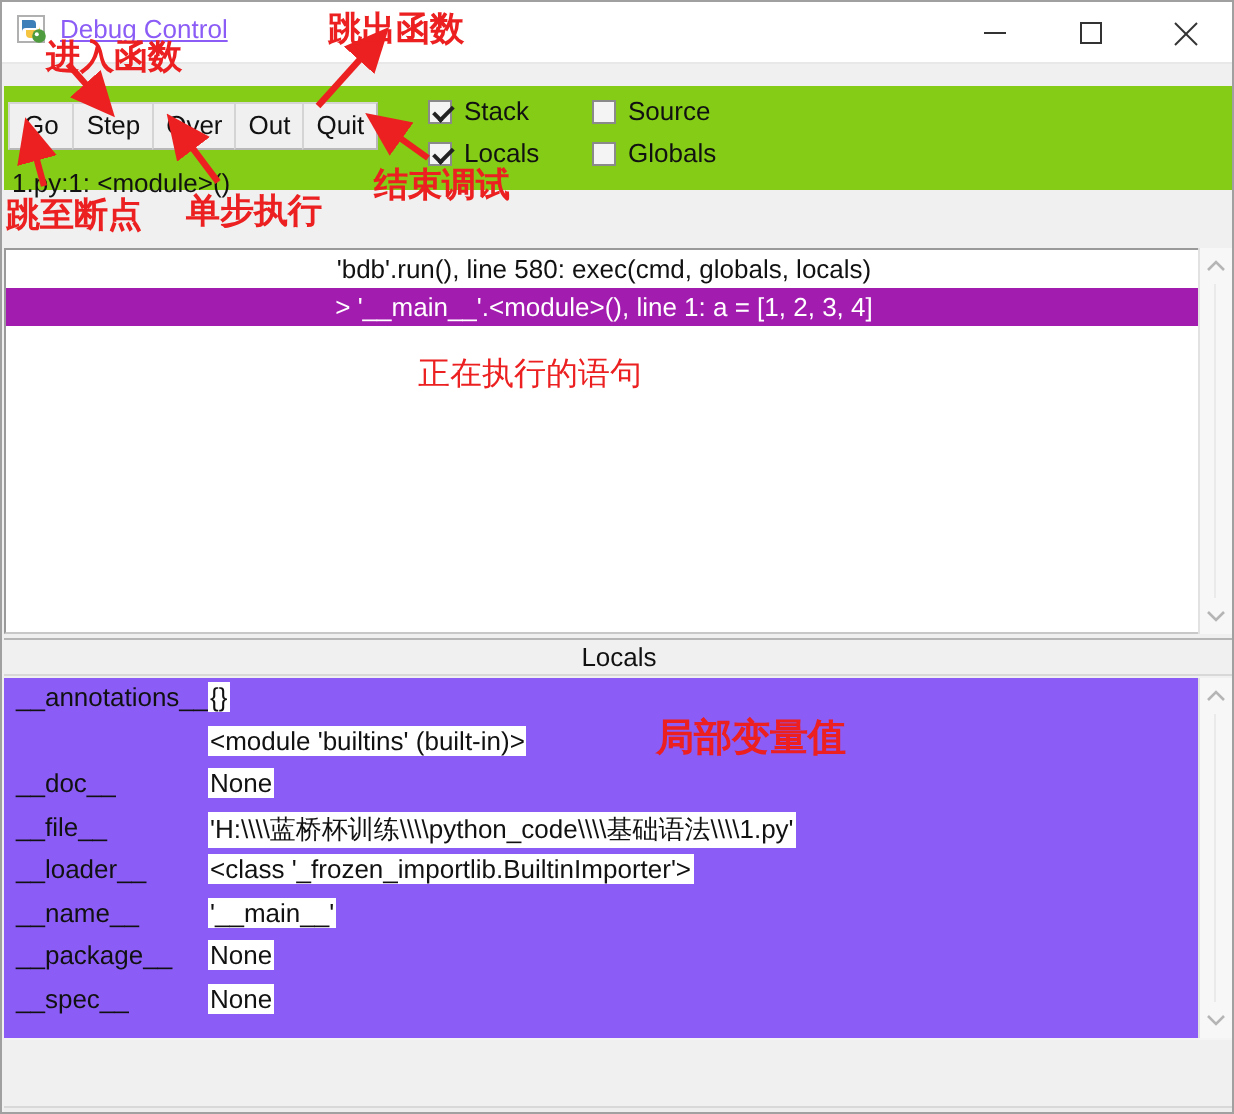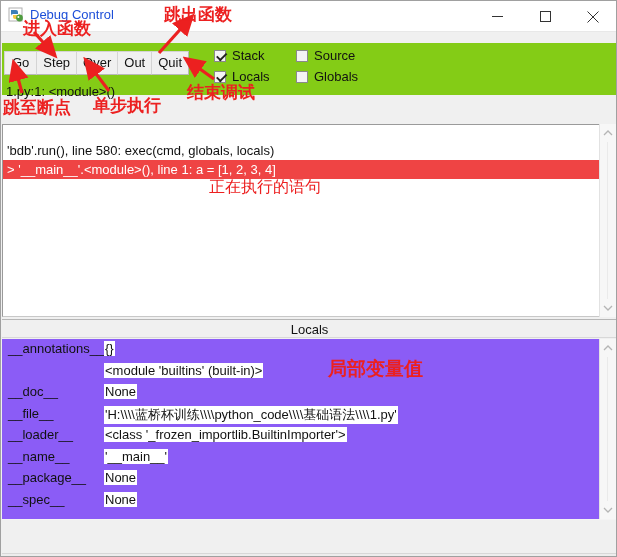--- a/index.html
+++ b/index.html
@@ -33,22 +33,23 @@
   }
   .title-icon {
     position: absolute;
     left: 7px; top: 6px;
     width: 18px; height: 18px;
   }
   .title-text {
     position: absolute;
     left: 29px; top: 6px;
     font-size: 13px;
-    color: #1d4ed8;
-    white-space: nowrap;
+    color: #8b5cf6;
+    white-space: nowrap;
+    text-decoration: underline;
   }
   .winbtn {
     position: absolute;
     top: 0;
     width: 46px;
     height: 30px;
   }
   .winbtn-min { left: 473px; }
   .winbtn-max { left: 521px; }
   .winbtn-close { left: 569px; }
@@ -132,34 +133,35 @@
     width: 615px;
     height: 193px;
     background: #ffffff;
     border: 1px solid #c8c8c8;
     border-left: 1px solid #9a9a9a;
     border-top: 1px solid #9a9a9a;
     box-sizing: border-box;
   }
   .stacklist {
     position: absolute;
-    left: 0; top: 16px;
+    left: 0; top: 0;
     width: 597px;
     height: 100%;
     overflow: hidden;
+    text-align: center;
   }
   .stackrow {
     font-size: 13px;
     color: #111111;
     padding: 2px 3px 2px 4px;
     white-space: nowrap;
     line-height: 15px;
   }
   .stackrow.selected {
-    background: #ef4444;
+    background: #a21caf;
     color: #ffffff;
   }
 
   
   .divider {
     position: absolute;
     left: 1px; top: 318px;
     width: 615px;
     height: 19px;
     background: #f0f0f0;

